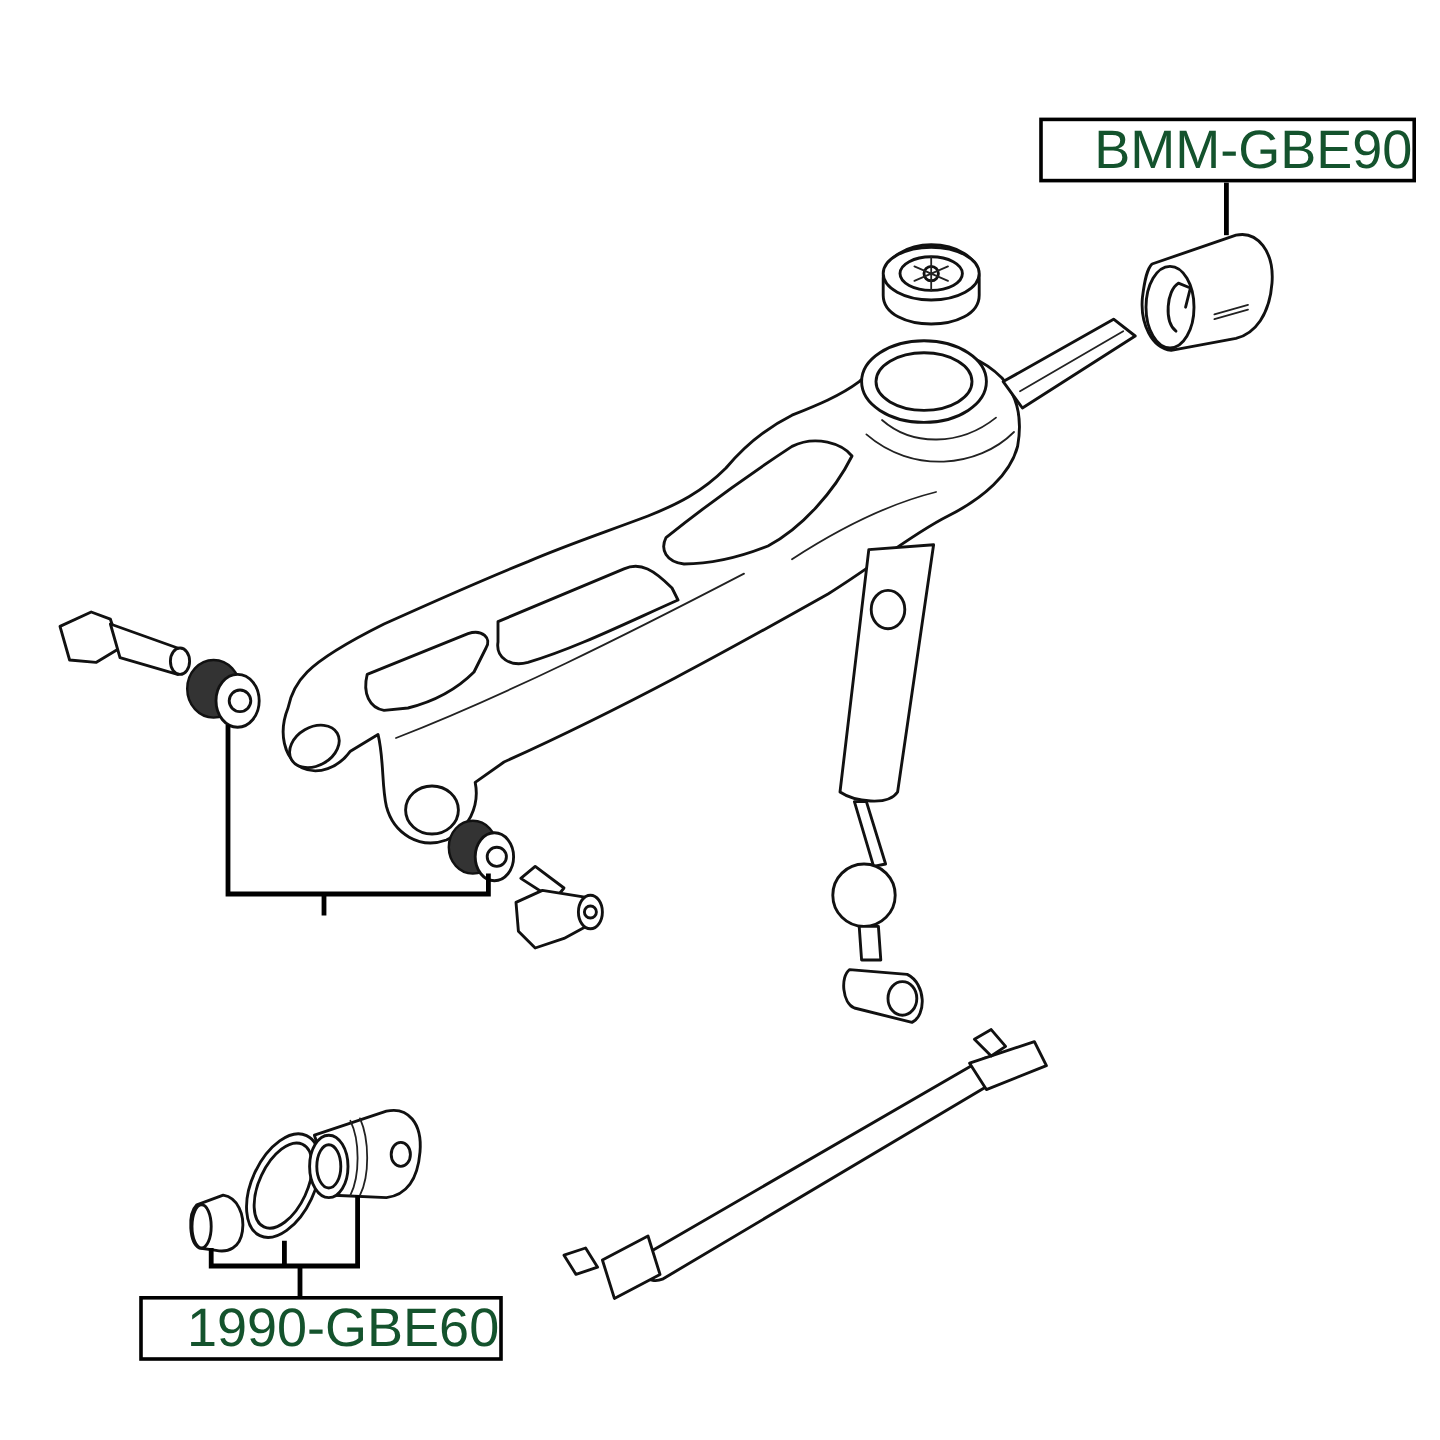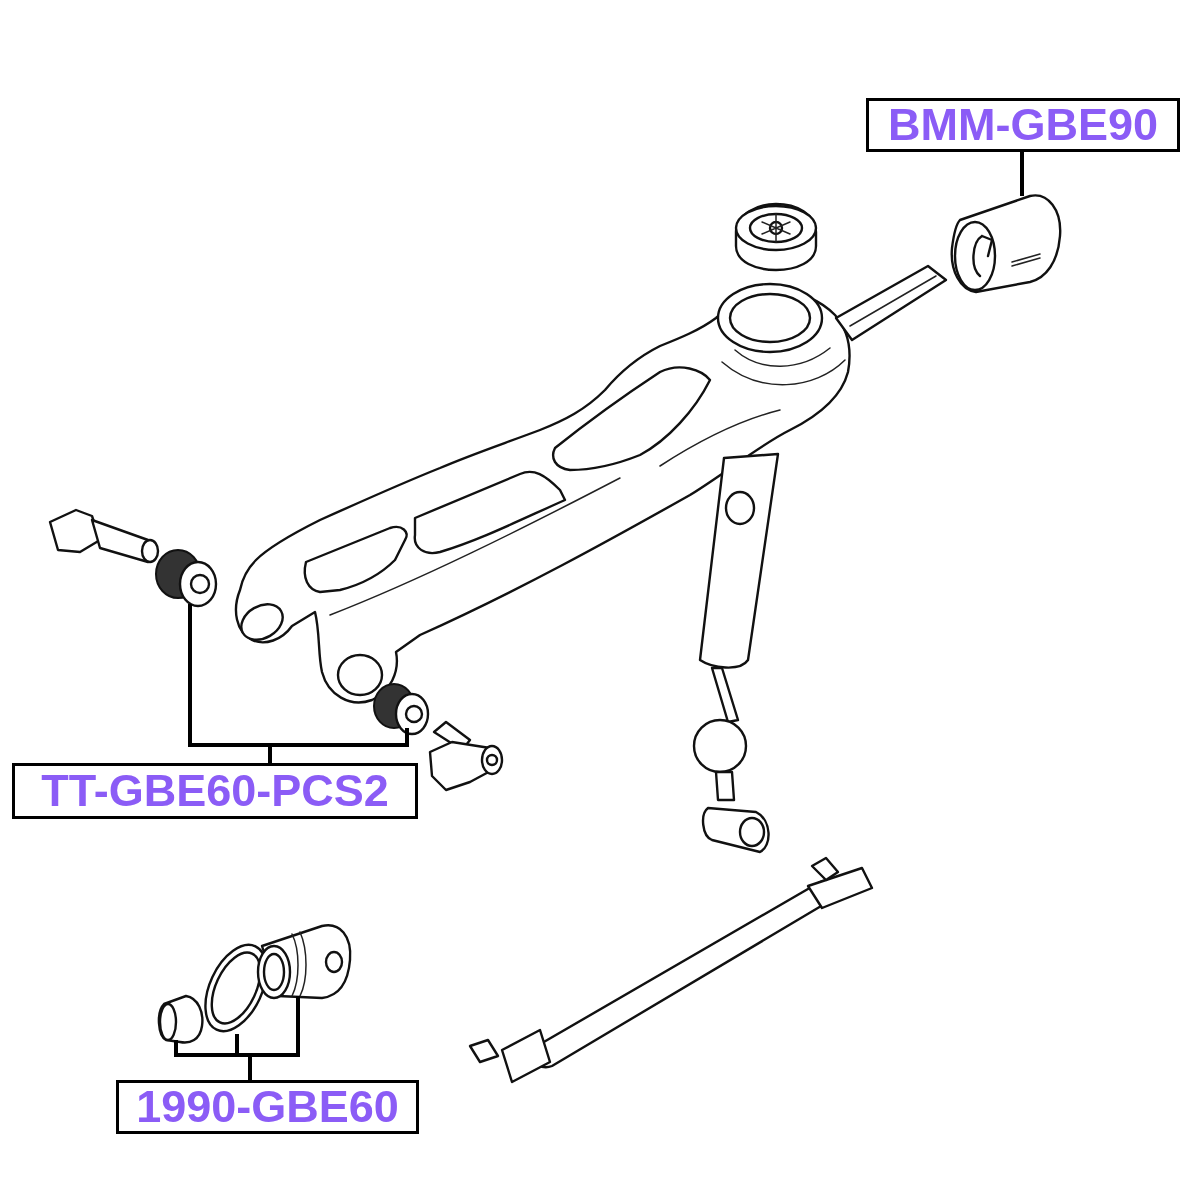--- a/index.html
+++ b/index.html
@@ -4,23 +4,23 @@
 <style>
   html, body { margin: 0; padding: 0; background: #ffffff; }
   body { width: 1200px; height: 1200px; position: relative; overflow: hidden; }
   #diagram { position: absolute; left: 0; top: 0; width: 1200px; height: 1200px; }
   .part-label {
     position: absolute;
     box-sizing: border-box;
     border: 3px solid #000;
     background: #fff;
     font-family: "Liberation Sans", sans-serif;
-    font-weight: bold;
-    color: #8b5cf6;
-    text-align: center;
+    font-weight: normal;
+    color: #14532d;
+    text-align: right;
     white-space: nowrap;
     letter-spacing: 0px;
   }
   #label-bmm { left: 866px; top: 98px; width: 314px; height: 54px; font-size: 45px; line-height: 48px; }
   #label-tt { left: 12px; top: 763px; width: 406px; height: 56px; font-size: 45px; line-height: 50px; }
   #label-1999 { left: 116px; top: 1080px; width: 303px; height: 54px; font-size: 45px; line-height: 48px; }
   svg .ln { fill: #fff; stroke: #111; stroke-width: 2.4; stroke-linejoin: round; stroke-linecap: round; }
   svg .ln-thin { fill: none; stroke: #222; stroke-width: 1.5; stroke-linecap: round; }
   svg .ln-open { fill: none; stroke: #111; stroke-width: 2.4; stroke-linejoin: round; stroke-linecap: round; }
   svg .leader { fill: none; stroke: #000; stroke-width: 4; }
@@ -137,15 +137,14 @@
 
     <path class="leader" d="M1022,152 L1022,196"></path>
 
     <path class="leader" d="M190,604 L190,745 L407,745 L407,728 M270,745 L270,763"></path>
 
     <path class="leader" d="M176,1040 L176,1055 L298,1055 L298,996 M237,1034 L237,1055 M250,1055 L250,1080"></path>
   </g>
 </svg>
 
 <div id="label-bmm" class="part-label">BMM-GBE90</div>
-<div id="label-tt" class="part-label">TT-GBE60-PCS2</div>
 <div id="label-1999" class="part-label">1990-GBE60</div>
 </div>
 
 </body></html>

